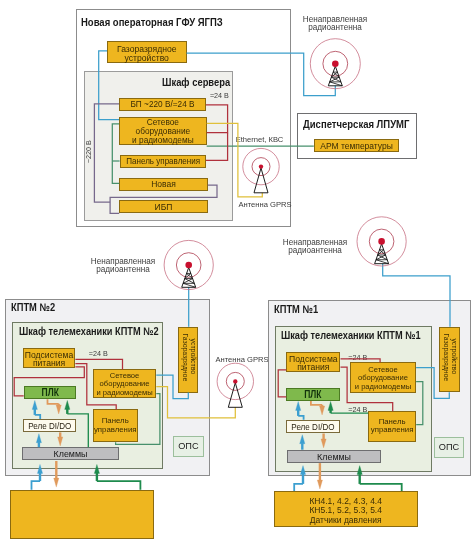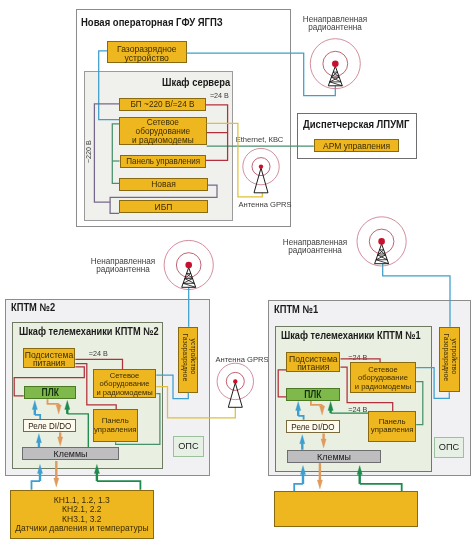--- a/index.html
+++ b/index.html
@@ -50,21 +50,21 @@
 <div class="t ttl" style="left:119.2px;top:180.3px;width:88.6px;font-size:8.5px;line-height:8.5px;">Новая</div>
 <div class="box obox" style="left:119.2px;top:200.2px;width:88.6px;height:13.1px;"></div>
 <div class="t ttl" style="left:119.2px;top:202.9px;width:88.6px;font-size:8.5px;line-height:8.5px;">ИБП</div>
 <div class="t lbl" style="left:77.1px;top:147.9px;width:23px;font-size:7.2px;line-height:7.2px;transform:rotate(-90deg);">~220 В</div>
 <div class="t lbl" style="left:209.9px;top:92.2px;width:19px;text-align:left;font-size:7.2px;line-height:7.2px;transform-origin:left center;">=24 В</div>
 <div class="t lbl" style="left:235.7px;top:136.3px;width:48px;text-align:left;font-size:7.6px;line-height:7.6px;transform-origin:left center;">Ethernet, КВС</div>
 <div class="t lbl" style="left:238.4px;top:200.7px;width:48px;text-align:left;font-size:7.6px;line-height:7.6px;transform-origin:left center;">Антенна GPRS</div>
 <div class="panel disp" style="left:297.3px;top:112.6px;width:119.5px;height:46.6px;"></div>
 <div class="t hdr" style="left:303.3px;top:118.5px;font-size:11.2px;transform:scaleX(0.85);">Диспетчерская ЛПУМГ</div>
 <div class="box obox" style="left:313.8px;top:139.3px;width:85.5px;height:13.1px;"></div>
-<div class="t ttl" style="left:313.8px;top:142px;width:85.5px;font-size:8.5px;line-height:8.5px;">АРМ управления</div>
+<div class="t ttl" style="left:313.8px;top:142px;width:85.5px;font-size:8.5px;line-height:8.5px;">АРМ температуры</div>
 <div class="panel outer" style="left:5px;top:298.5px;width:204.5px;height:177.5px;"></div>
 <div class="t hdr" style="left:11px;top:301.8px;font-size:11.4px;transform:scaleX(0.82);">КПТМ №2</div>
 <div class="panel cab-inner" style="left:12.2px;top:322.4px;width:151.1px;height:147.1px;"></div>
 <div class="t hdr" style="left:18.6px;top:325.7px;font-size:11.1px;transform:scaleX(0.83);">Шкаф телемеханики КПТМ №2</div>
 <div class="box obox" style="left:22.7px;top:348px;width:52.7px;height:20.2px;"></div>
 <div class="t ttl" style="left:22.7px;top:350.7px;width:52.7px;font-size:8.6px;line-height:8.4px;">Подсистема
 питания</div>
 <div class="t lbl" style="left:88.7px;top:349.6px;width:19px;text-align:left;font-size:7.2px;line-height:7.2px;transform-origin:left center;">=24 В</div>
 <div class="box obox" style="left:92.9px;top:369.4px;width:63.4px;height:28.9px;"></div>
 <div class="t ttl" style="left:92.9px;top:371.5px;width:63.4px;font-size:7.6px;line-height:8.5px;">Сетевое
@@ -79,24 +79,20 @@
 <div class="t ttl" style="left:22.6px;top:421.8px;width:53.6px;font-size:9.2px;line-height:8.2px;color:#2b2415;transform:scaleX(0.88);">Реле DI/DO</div>
 <div class="box graybox" style="left:21.8px;top:447.2px;width:97.4px;height:13.3px;"></div>
 <div class="t ttl" style="left:21.8px;top:450px;width:97.4px;font-size:8.9px;line-height:8px;color:#191919;">Клеммы</div>
 <div class="box obox" style="left:178.3px;top:326.8px;width:19.5px;height:65.8px;"></div>
 <div class="vt" style="transform:translate(187.6px,333.5px) rotate(90deg);font-size:6.9px;">Газоразрядное</div>
 <div class="vt" style="transform:translate(196.2px,338.6px) rotate(90deg);font-size:6.9px;">устройство</div>
 <div class="box opsbox" style="left:172.9px;top:435.9px;width:30.9px;height:21.1px;"></div>
 <div class="t ttl" style="left:172.9px;top:442.3px;width:30.9px;font-size:9.2px;line-height:8.2px;color:#1a1a1a;">ОПС</div>
 <div class="t lbl" style="left:215.4px;top:356.3px;width:48px;text-align:left;font-size:7.6px;line-height:7.6px;transform-origin:left center;">Антенна GPRS</div>
 <div class="box obox" style="left:9.9px;top:489.8px;width:143.9px;height:49px;"></div>
-<div class="t ttl" style="left:9.9px;top:495.5px;width:143.9px;font-size:8.5px;line-height:9.55px;">КН1.1, 1.2, 1.3
-КН2.1, 2.2
-КН3.1, 3.2
-Датчики давления и температуры</div>
 <div class="panel outer" style="left:268.1px;top:300.2px;width:202.5px;height:175.8px;"></div>
 <div class="t hdr" style="left:274.3px;top:303.5px;font-size:11.4px;transform:scaleX(0.82);">КПТМ №1</div>
 <div class="panel cab-inner" style="left:274.6px;top:326.4px;width:157.4px;height:145.5px;"></div>
 <div class="t hdr" style="left:281px;top:329.7px;font-size:11.1px;transform:scaleX(0.83);">Шкаф телемеханики КПТМ №1</div>
 <div class="box obox" style="left:286.2px;top:352px;width:54.3px;height:20.2px;"></div>
 <div class="t ttl" style="left:286.2px;top:354.7px;width:54.3px;font-size:8.6px;line-height:8.4px;">Подсистема
 питания</div>
 <div class="t lbl" style="left:348.3px;top:353.6px;width:19px;text-align:left;font-size:7.2px;line-height:7.2px;transform-origin:left center;">=24 В</div>
 <div class="box obox" style="left:349.8px;top:362.3px;width:66.3px;height:30.4px;"></div>
 <div class="t ttl" style="left:349.8px;top:365.7px;width:66.3px;font-size:7.6px;line-height:8.5px;">Сетевое
@@ -111,20 +107,23 @@
 <div class="box creambox" style="left:286.1px;top:419.8px;width:53.9px;height:13.7px;"></div>
 <div class="t ttl" style="left:286.1px;top:422.7px;width:53.9px;font-size:9.2px;line-height:8.2px;color:#2b2415;transform:scaleX(0.88);">Реле DI/DO</div>
 <div class="box graybox" style="left:287.1px;top:449.7px;width:93.9px;height:13.4px;"></div>
 <div class="t ttl" style="left:287.1px;top:452.5px;width:93.9px;font-size:8.9px;line-height:8px;color:#191919;">Клеммы</div>
 <div class="box obox" style="left:438.9px;top:326.7px;width:21.1px;height:65.6px;"></div>
 <div class="vt" style="transform:translate(448.5px,333.4px) rotate(90deg);font-size:6.9px;">Газоразрядное</div>
 <div class="vt" style="transform:translate(457.1px,338.5px) rotate(90deg);font-size:6.9px;">устройство</div>
 <div class="box opsbox" style="left:433.5px;top:436.6px;width:30.9px;height:21.1px;"></div>
 <div class="t ttl" style="left:433.5px;top:443px;width:30.9px;font-size:9.2px;line-height:8.2px;color:#1a1a1a;">ОПС</div>
 <div class="box obox" style="left:273.7px;top:491.1px;width:144px;height:36px;"></div>
+<div class="t ttl" style="left:273.7px;top:496.5px;width:144px;font-size:8.5px;line-height:9.55px;">КН4.1, 4.2, 4.3, 4.4
+КН5.1, 5.2, 5.3, 5.4
+Датчики давления</div>
 <svg class="wires" width="474" height="555" viewBox="0 0 474 555">
       <path d="M 186.5 53 L 303.7 53 L 303.7 95.7 L 335.3 95.7 L 335.3 85.8" fill="none" stroke="#3C9FCC" stroke-width="1.25" stroke-linecap="butt" stroke-linejoin="miter"></path>
 <path d="M 107 50.8 L 98.7 50.8 L 98.7 119.6 L 119 119.6" fill="none" stroke="#3C9FCC" stroke-width="1.25" stroke-linecap="butt" stroke-linejoin="miter"></path>
 <path d="M 119 103.8 L 94.4 103.8 L 94.4 202.1 L 110.1 202.1" fill="none" stroke="#76688B" stroke-width="1.25" stroke-linecap="butt" stroke-linejoin="miter"></path>
 <path d="M 110.1 202.1 L 110.1 197.4 L 217 197.4 L 217 185.2 L 207.8 185.2" fill="none" stroke="#76688B" stroke-width="1.25" stroke-linecap="butt" stroke-linejoin="miter"></path>
 <path d="M 110.1 202.1 L 110.1 213.3 L 119.2 213.3" fill="none" stroke="#76688B" stroke-width="1.25" stroke-linecap="butt" stroke-linejoin="miter"></path>
 <path d="M 119 123.9 L 112.3 123.9 L 112.3 183.3 L 119.2 183.3" fill="none" stroke="#47906C" stroke-width="1.25" stroke-linecap="butt" stroke-linejoin="miter"></path>
 <path d="M 112.3 161 L 119.6 161" fill="none" stroke="#47906C" stroke-width="1.25" stroke-linecap="butt" stroke-linejoin="miter"></path>
 <path d="M 206.7 146.1 L 313.8 146.1" fill="none" stroke="#47906C" stroke-width="1.25" stroke-linecap="butt" stroke-linejoin="miter"></path>
 <path d="M 206 104.9 L 227.6 104.9 L 227.6 132.7 L 206.7 132.7" fill="none" stroke="#B0313C" stroke-width="1.25" stroke-linecap="butt" stroke-linejoin="miter"></path>

